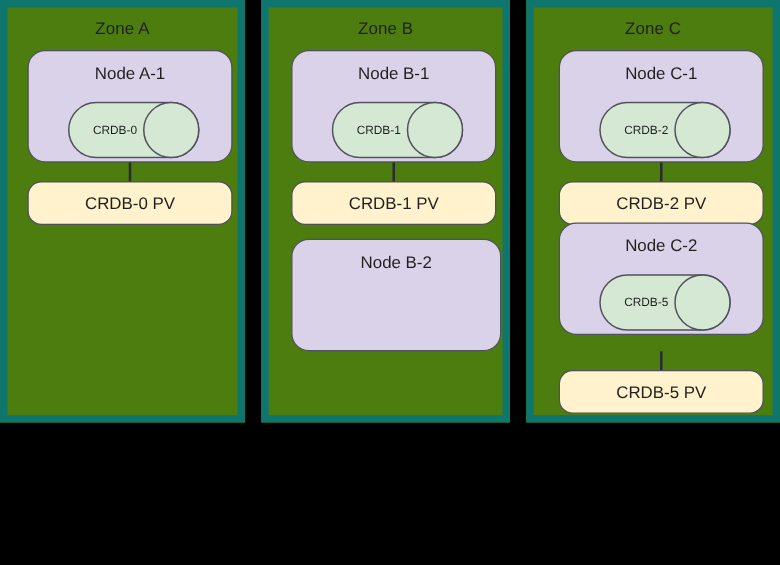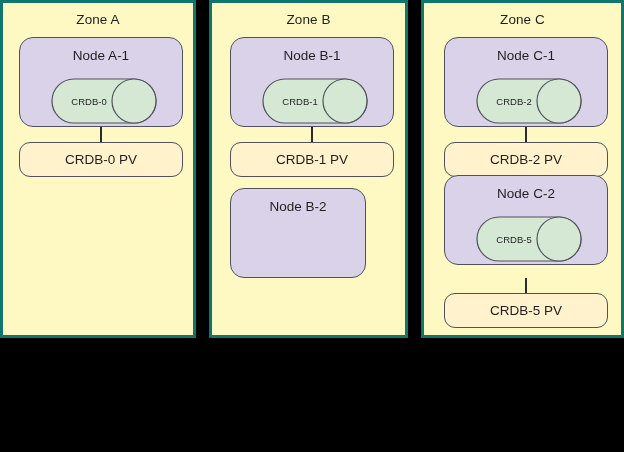--- a/index.html
+++ b/index.html
@@ -16,22 +16,22 @@
   #canvas {
     position: relative;
     width: 624px;
     height: 452px;
     background: #000000;
   }
   .zone {
     position: absolute;
     top: 0;
     height: 338px;
-    background: #fef9c3;
-    border: 3px solid #0f766e;
+    background: #4d7c0f;
+    border: 6px solid #0f766e;
     box-sizing: border-box;
   }
   .zone-title {
     position: absolute;
     left: 0;
     right: 0;
     top: 9px;
     text-align: center;
     font-size: 13.5px;
     color: #1f1f1f;
@@ -136,21 +136,21 @@
         <div class="cyl-label">CRDB-1</div>
       </div>
     </div>
 
     <div class="connector" style="left:99px; top:124px; height:17px;"></div>
 
     <div class="pv" style="left:18px; top:139px; width:164px; height:35px;">
       <span class="pv-label">CRDB-1 PV</span>
     </div>
 
-    <div class="node" style="left:18px; top:185px; width:136px; height:90px;">
+    <div class="node" style="left:18px; top:185px; width:168px; height:90px;">
       <div class="node-title">Node B-2</div>
     </div>
   </div>
 
   <div class="zone" style="left:421px; width:203px;">
     <div class="zone-title">Zone C</div>
 
     <div class="node" style="left:20px; top:34px; width:164px; height:90px;">
       <div class="node-title">Node C-1</div>
 

